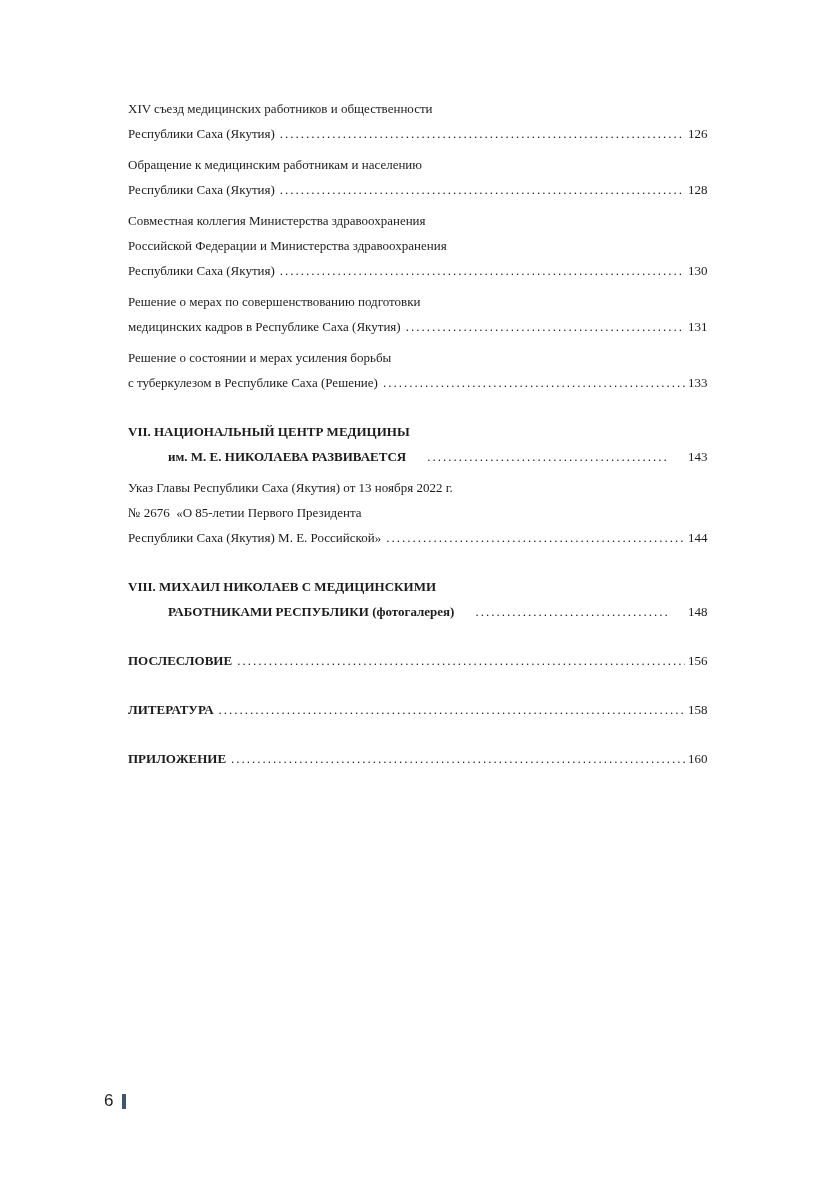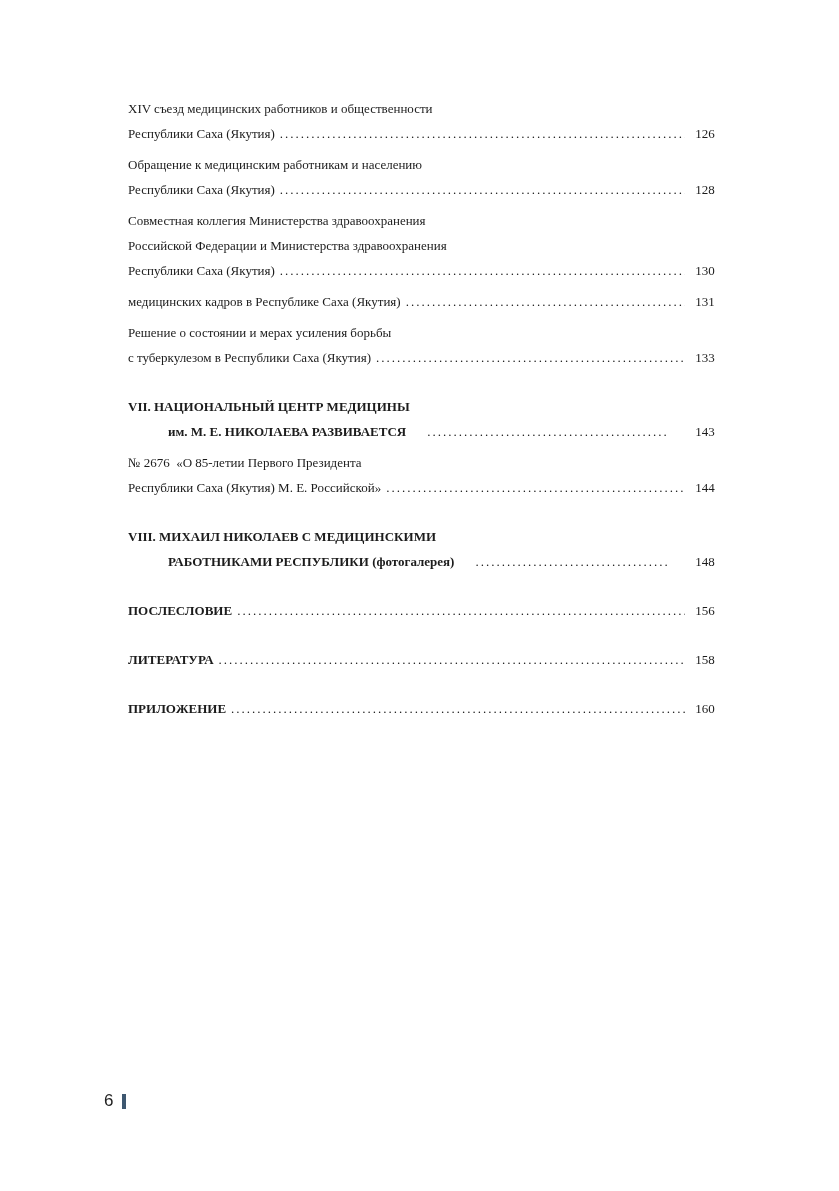--- a/index.html
+++ b/index.html
@@ -58,21 +58,21 @@
     white-space: nowrap;
     letter-spacing: 2px;
     font-weight: normal;
     padding: 0 2px 0 5px;
     color: #1c1c1c;
   }
   .page-num {
     flex: 0 0 auto;
     font-weight: normal;
     min-width: 34px;
-    text-align: center;
+    text-align: left;
     padding-left: 3px;
   }
   .footer {
     position: absolute;
     left: 104px;
     top: 1091px;
     display: flex;
     align-items: center;
     font-family: "Liberation Sans", sans-serif;
     font-size: 17px;
@@ -109,43 +109,45 @@
       <div class="toc-entry">
         <div class="toc-line">Совместная коллегия Министерства здравоохранения</div>
         <div class="toc-line">Российской Федерации и Министерства здравоохранения</div>
         <div class="toc-line toc-line-last">
           <span class="toc-text">Республики Саха (Якутия)</span>
           <span class="dots">................................................................................................................................................................</span>
           <span class="page-num">130</span>
         </div>
       </div>
       <div class="toc-entry">
+        <div class="toc-line">Решение о мерах по совершенствованию подготовки</div>
         <div class="toc-line toc-line-last">
           <span class="toc-text">медицинских кадров в Республике Саха (Якутия)</span>
           <span class="dots">................................................................................................................................................................</span>
           <span class="page-num">131</span>
         </div>
       </div>
       <div class="toc-entry">
         <div class="toc-line">Решение о состоянии и мерах усиления борьбы</div>
         <div class="toc-line toc-line-last">
-          <span class="toc-text">с туберкулезом в Республики Саха (Якутия)</span>
+          <span class="toc-text">с туберкулезом в Республике Саха (Решение)</span>
           <span class="dots">................................................................................................................................................................</span>
           <span class="page-num">133</span>
         </div>
       </div>
       <div class="toc-entry heading">
         <div class="toc-line">VII. НАЦИОНАЛЬНЫЙ ЦЕНТР МЕДИЦИНЫ</div>
         <div class="toc-line toc-line-last indent">
           <span class="toc-text">им. М. Е. НИКОЛАЕВА РАЗВИВАЕТСЯ</span>
           <span class="dots">................................................................................................................................................................</span>
           <span class="page-num">143</span>
         </div>
       </div>
       <div class="toc-entry">
+        <div class="toc-line">Указ Главы Республики Саха (Якутия) от 13 ноября 2022 г.</div>
         <div class="toc-line">№ 2676&nbsp; «О 85-летии Первого Президента</div>
         <div class="toc-line toc-line-last">
           <span class="toc-text">Республики Саха (Якутия) М. Е. Российской»</span>
           <span class="dots">................................................................................................................................................................</span>
           <span class="page-num">144</span>
         </div>
       </div>
       <div class="toc-entry heading">
         <div class="toc-line">VIII. МИХАИЛ НИКОЛАЕВ С МЕДИЦИНСКИМИ</div>
         <div class="toc-line toc-line-last indent">

